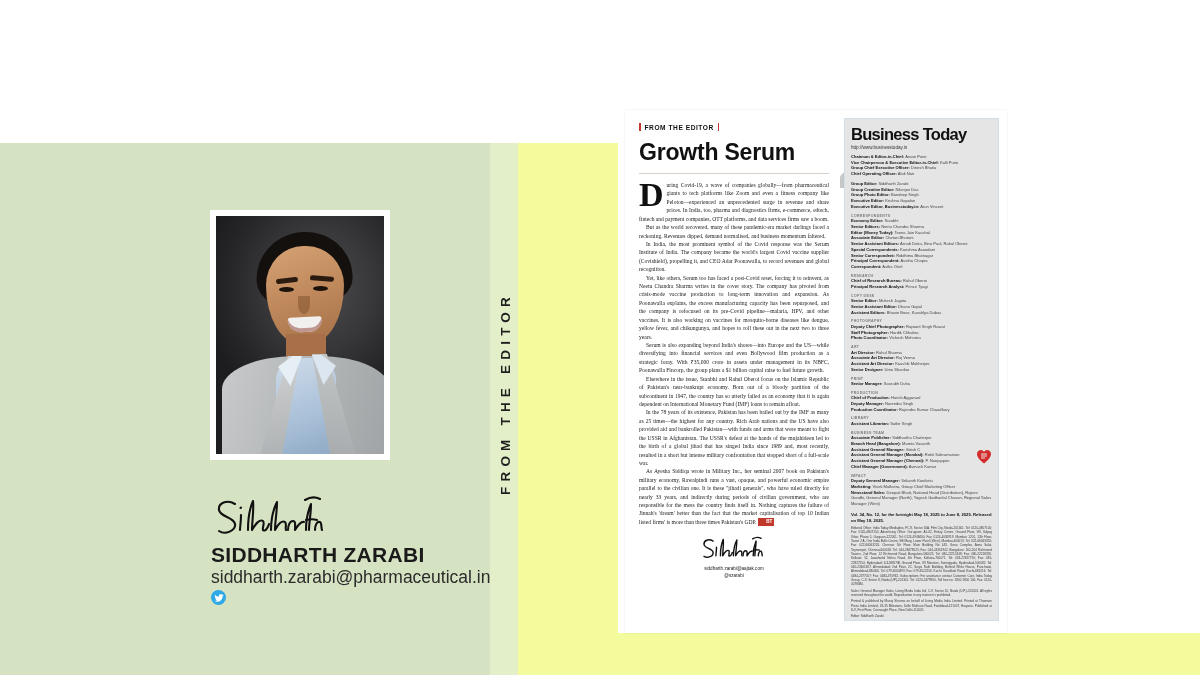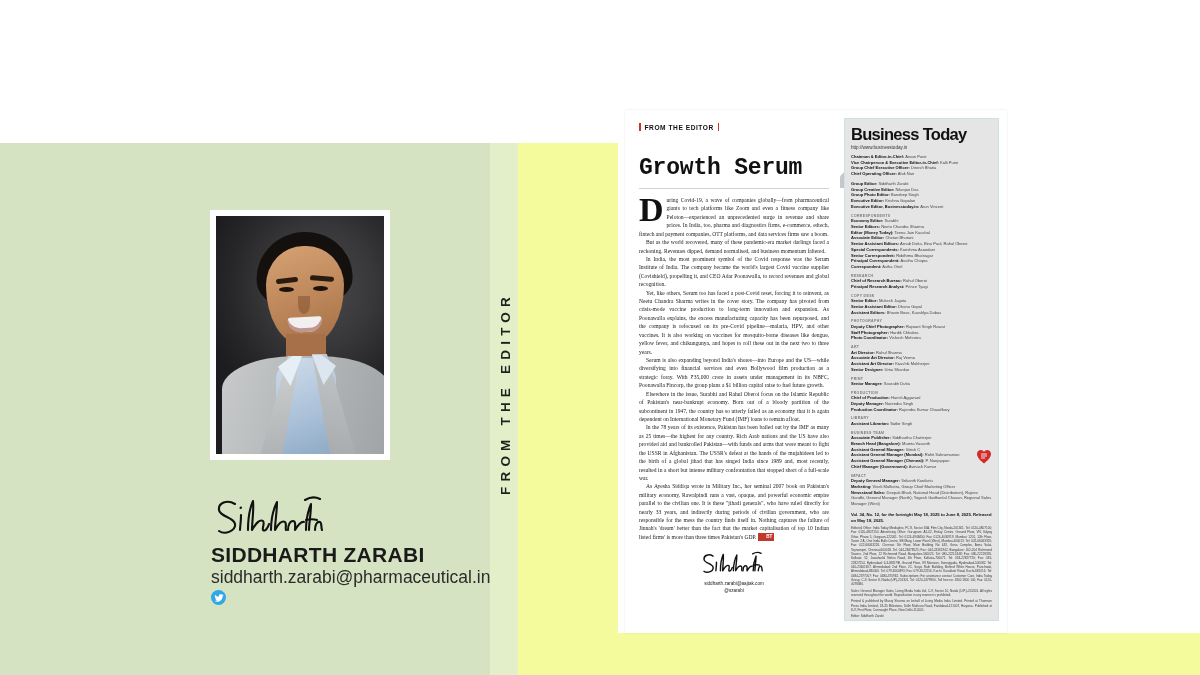--- a/index.html
+++ b/index.html
@@ -212,23 +212,23 @@
     margin-top: 3px;
   }
   .kicker .bar { width: 1.5px; height: 8px; background: #c0392b; }
   .kicker .ktext {
     font-size: 6.6px; font-weight: 700; letter-spacing: 0.55px;
     color: #111; white-space: nowrap;
     font-family: "Liberation Sans", sans-serif;
   }
 
   .headline {
-    font-family: Liberation Mono, monospace;
+    font-family: Liberation Sans, sans-serif;
     font-size: 23px; font-weight: 700;
-    color: #111; margin-top: 24px; letter-spacing: -0.2px;
+    color: #111; margin-top: 8px; letter-spacing: -0.2px;
   }
   .hr-thin {
     margin-top: 7px; height: 1px; background: #d8cfc8; width: 100%;
   }
 
   
   .mag-thumb {
     position: absolute;
     right: -70px; top: 6px;
     width: 72px; height: 72px;

